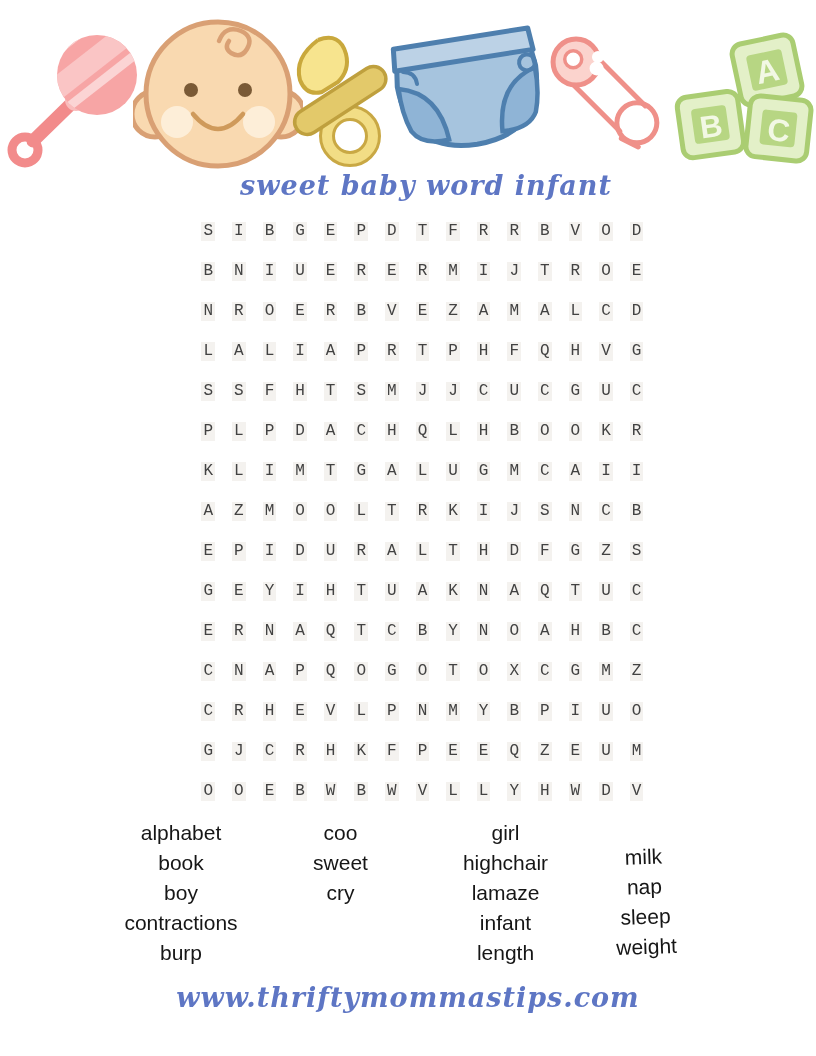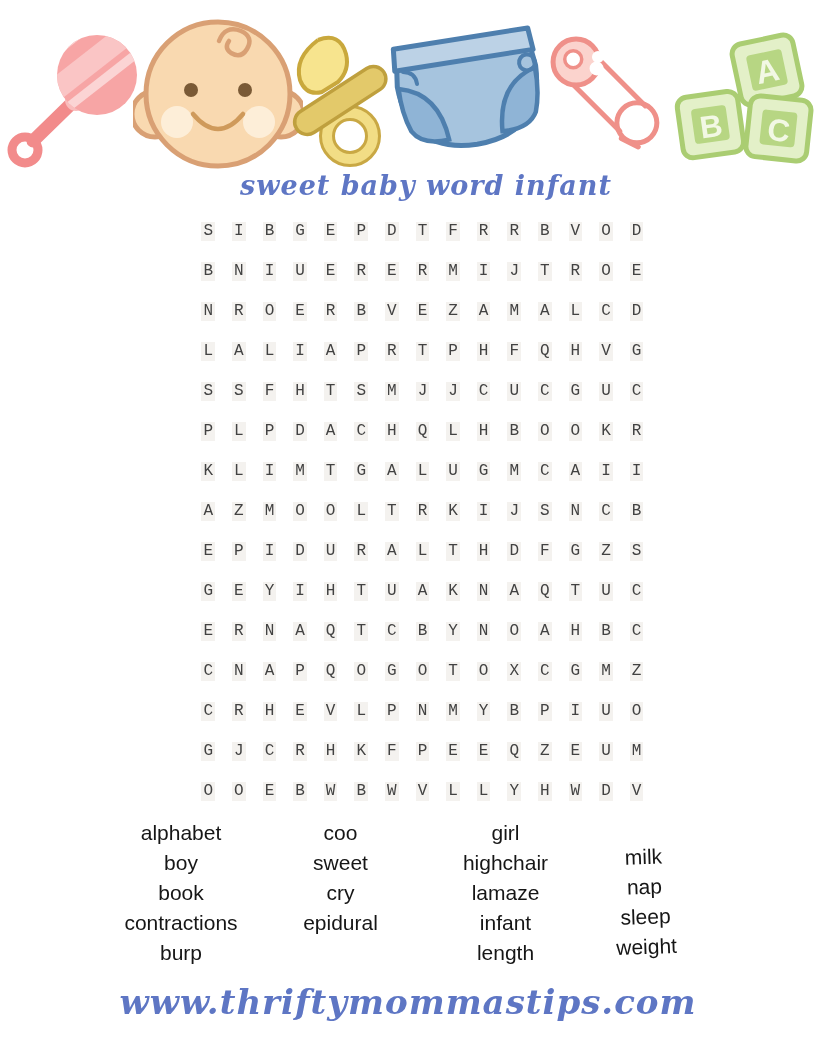--- a/index.html
+++ b/index.html
@@ -23,21 +23,21 @@
   
   .page-title {
     position:absolute; top:170px; left:0; width:100%; text-align:center;
     padding-left:36px;
     font-family:"DejaVu Serif","Liberation Serif",serif;
     font-style:italic; font-weight:bold; font-size:27px; letter-spacing:1px;
   }
   .site-url {
     position:absolute; top:982px; left:0; width:100%; text-align:center;
     font-family:"DejaVu Serif","Liberation Serif",serif;
-    font-style:italic; font-weight:bold; font-size:34px; letter-spacing:1px;
+    font-style:italic; font-weight:bold; font-size:27px; letter-spacing:1px;
   }
 
   
   .word-search-grid { position:absolute; top:211px; left:193px; }
   .grid-row { display:flex; height:40px; }
   .grid-cell {
     width:30.6px; height:40px; display:flex; align-items:center; justify-content:center;
     font-family:"Liberation Mono","DejaVu Sans Mono",monospace;
     font-size:16px; color:#424242;
   }
@@ -846,30 +846,29 @@
         </span>
         <span class="grid-cell" style="color: rgb(66, 66, 66);">
           <b style="background: rgb(244, 242, 239);">V</b>
         </span>
       </div>
     </div>
 
   <div>
     <div class="word-column word-col-0">
         <div>alphabet</div>
+        <div>book</div>
         <div>boy</div>
-        <div>book</div>
         <div>contractions</div>
         <div>burp</div>
       </div>
     <div class="word-column word-col-1">
         <div>coo</div>
         <div>sweet</div>
         <div>cry</div>
-        <div>epidural</div>
       </div>
     <div class="word-column word-col-2">
         <div>girl</div>
         <div>highchair</div>
         <div>lamaze</div>
         <div>infant</div>
         <div>length</div>
       </div>
     <div class="word-column word-col-3">
         <div>milk</div>

